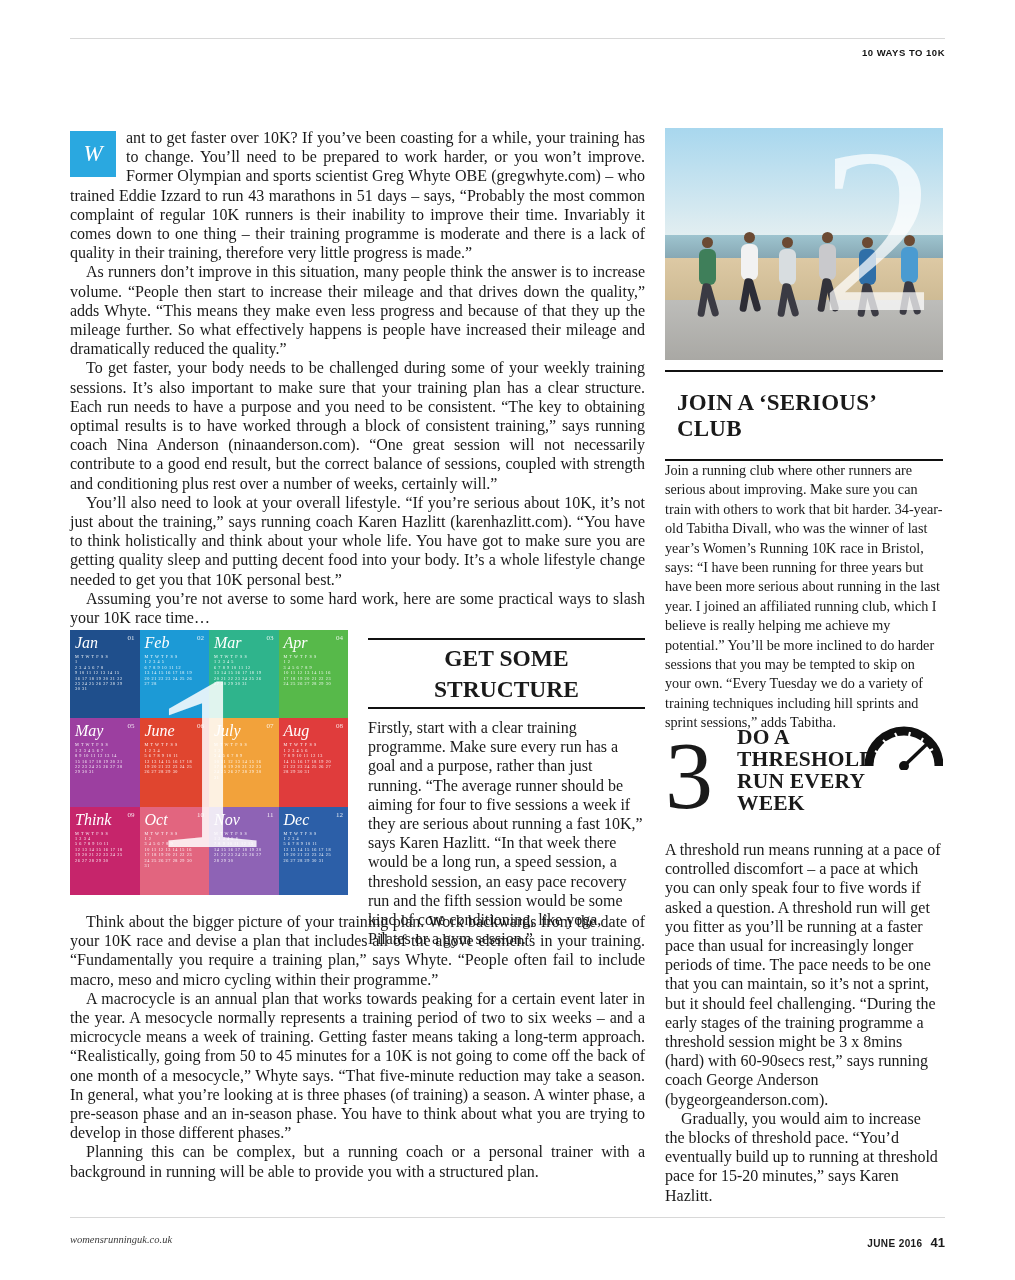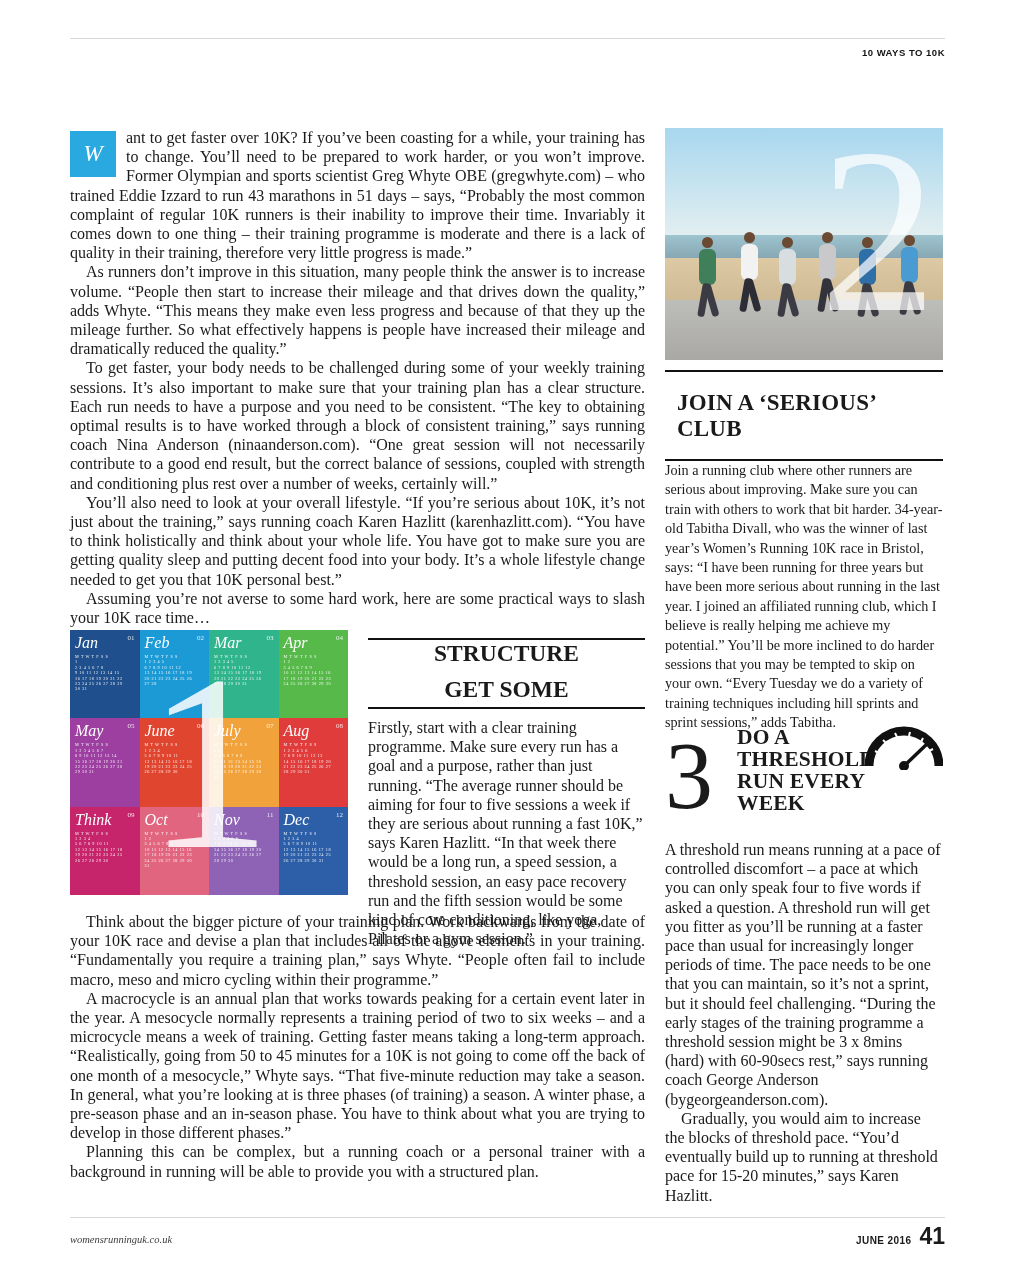--- a/index.html
+++ b/index.html
@@ -314,21 +314,21 @@
     gap: 8px;
   }
   .footer-issue {
     font-family: "Liberation Sans", sans-serif;
     font-size: 10px;
     font-weight: bold;
     letter-spacing: .4px;
   }
   .footer-page {
     font-family: "Liberation Sans", sans-serif;
-    font-size: 23px;
+    font-size: 13px;
     font-weight: bold;
   }
 </style>
 </head>
 <body>
 
 <div class="page">
 
   <div class="header-rule"></div>
   <div class="running-head">10 WAYS TO 10K</div>
@@ -472,22 +472,22 @@
 19 20 21 22 23 24 25
 26 27 28 29 30 31</div>
     </div>
   </div>
   <div class="cal-big-one">
     <span>1</span>
   </div>
 
   <div class="structure-head">
     <div class="rule-top"></div>
+    <div class="t">GET SOME</div>
     <div class="t" style="padding-top:0">STRUCTURE</div>
-    <div class="t">GET SOME</div>
     <div class="rule-bot" style="border-bottom:2px solid #111;"></div>
   </div>
 
   <div class="structure-body">
     <p>Firstly, start with a clear training programme. Make sure every run has a goal and a purpose, rather than just running. “The average runner should be aiming for four to five sessions a week if they are serious about running a fast 10K,” says Karen Hazlitt. “In that week there would be a long run, a speed session, a threshold session, an easy pace recovery run and the fifth session would be some kind of core conditioning, like yoga, Pilates or a gym session.”</p>
   </div>
 
   <div class="left-flow">
     <p>Think about the bigger picture of your training plan. Work backwards from the date of your 10K race and devise a plan that includes all of the above elements in your training. “Fundamentally you require a training plan,” says Whyte. “People often fail to include macro, meso and micro cycling within their programme.”</p>
     <p>A macrocycle is an annual plan that works towards peaking for a certain event later in the year. A mesocycle normally represents a training period of two to six weeks – and a microcycle means a week of training. Getting faster means taking a long-term approach. “Realistically, going from 50 to 45 minutes for a 10K is not going to come off the back of one month of a mesocycle,” Whyte says. “That five-minute reduction may take a season. In general, what you’re looking at is three phases (of training) a season. A winter phase, a pre-season phase and an in-season phase. You have to think about what you are trying to develop in those different phases.”</p>

